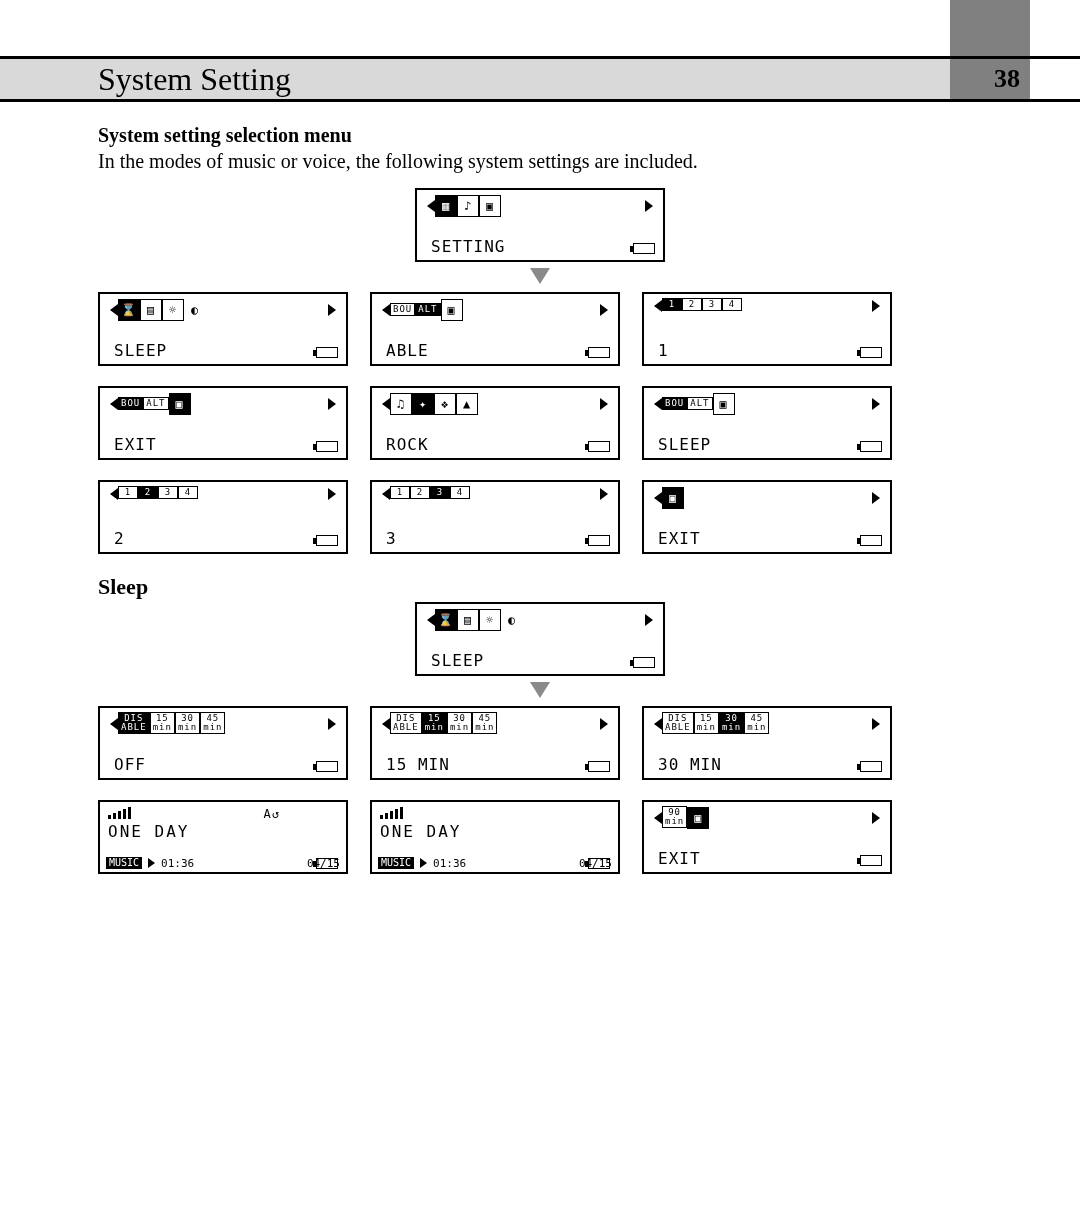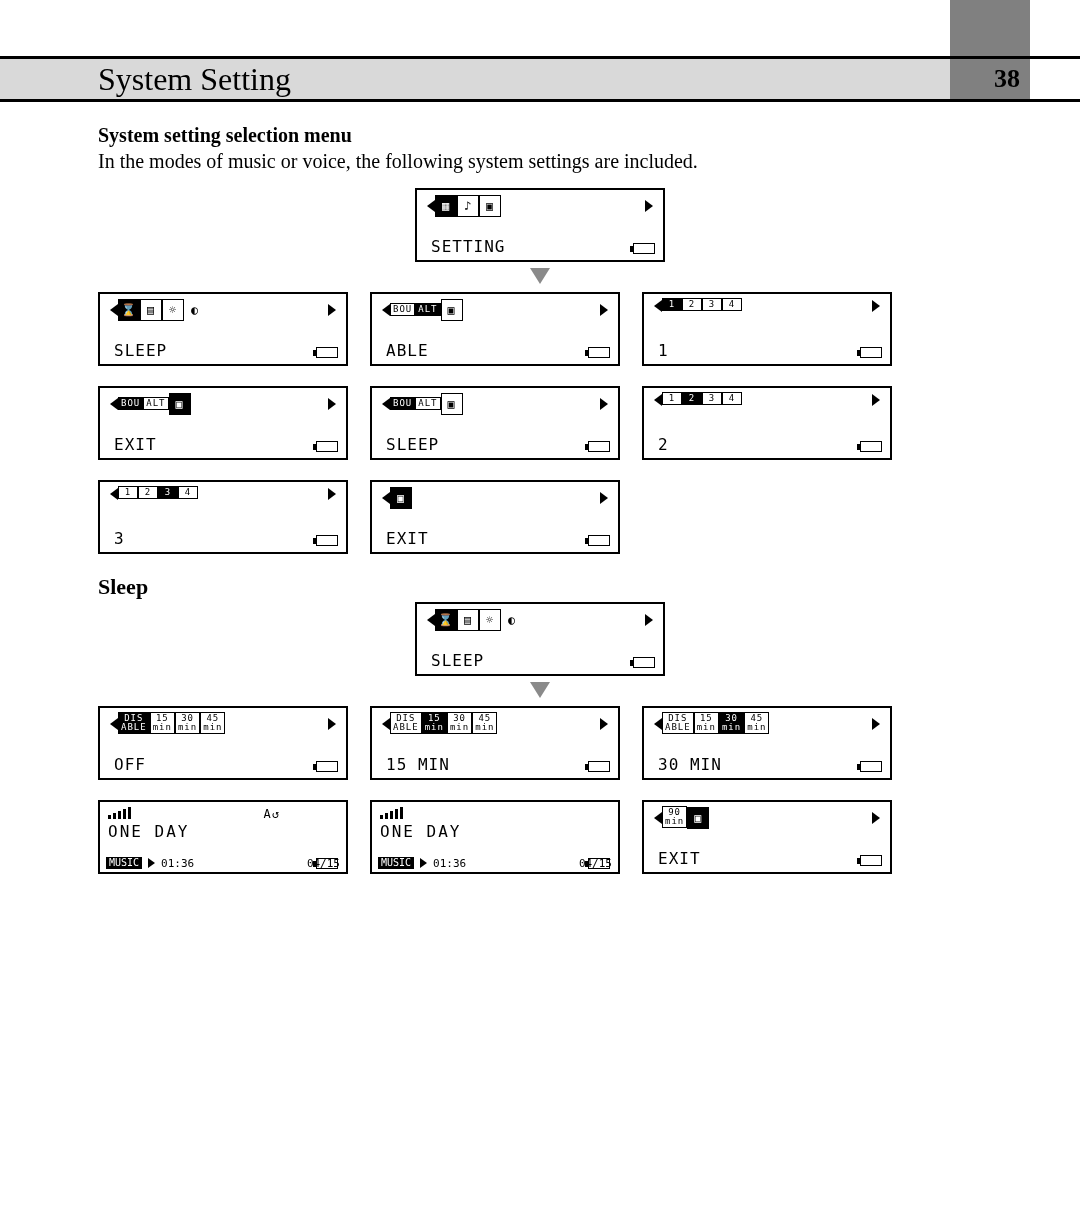--- a/index.html
+++ b/index.html
@@ -236,20 +236,33 @@
         <div class="tri-l"></div>
         <div class="icotag inv"><div class="box">BOU</div></div>
         <div class="icotag"><div class="box">ALT</div></div>
         <div class="ico inv" data-g="▣"></div>
         <div class="fill"></div>
         <div class="tri-r"></div>
       </div>
       <div class="row-label">EXIT</div>
       <div class="battery"></div>
     </div>
+    <div class="lcd">
+      <div class="row-icons">
+        <div class="tri-l"></div>
+        <div class="ico" data-g="♫"></div>
+        <div class="ico inv" data-g="✦"></div>
+        <div class="ico" data-g="❖"></div>
+        <div class="ico" data-g="▲"></div>
+        <div class="fill"></div>
+        <div class="tri-r"></div>
+      </div>
+      <div class="row-label">ROCK</div>
+      <div class="battery"></div>
+    </div>
 
     <div class="lcd">
       <div class="row-icons">
         <div class="tri-l"></div>
         <div class="icotag inv"><div class="box">BOU</div></div>
         <div class="icotag"><div class="box">ALT</div></div>
         <div class="ico" data-g="▣"></div>
         <div class="fill"></div>
         <div class="tri-r"></div>
       </div>

